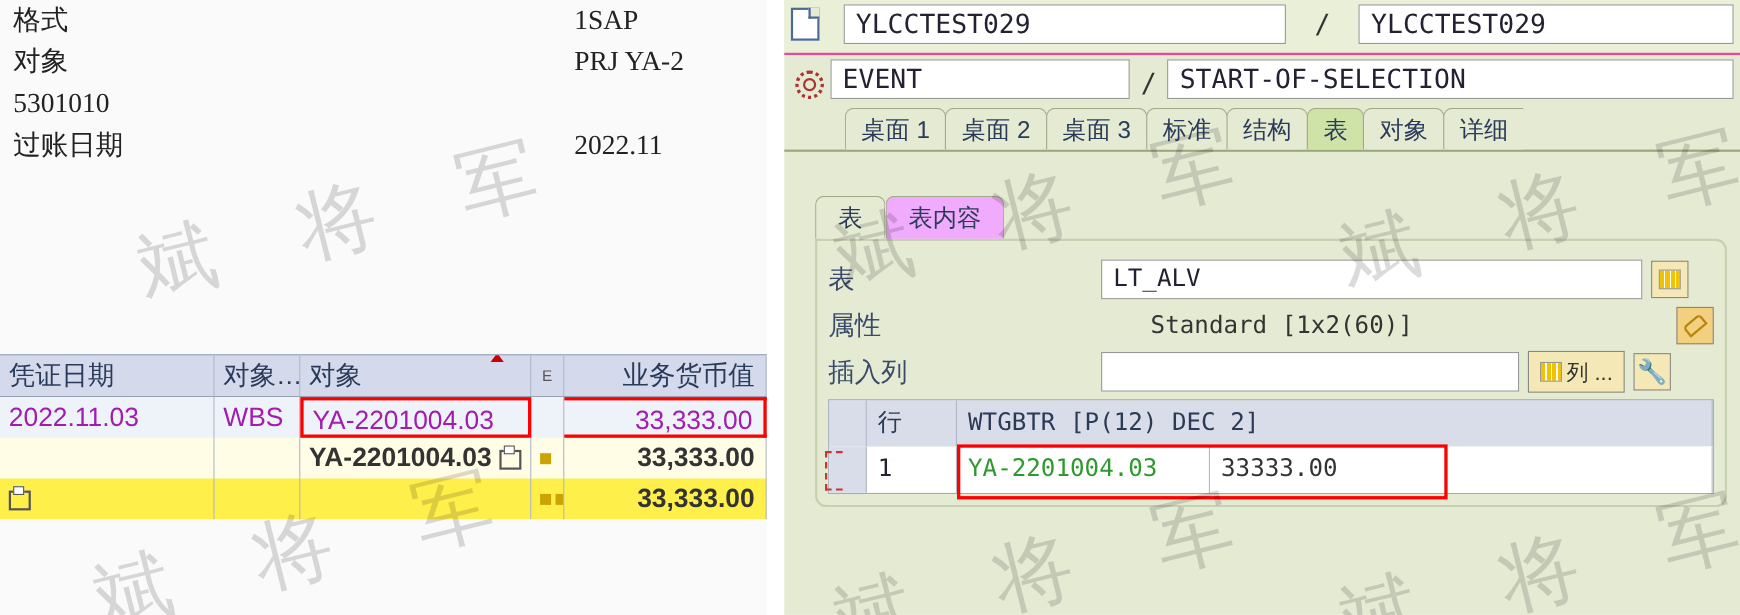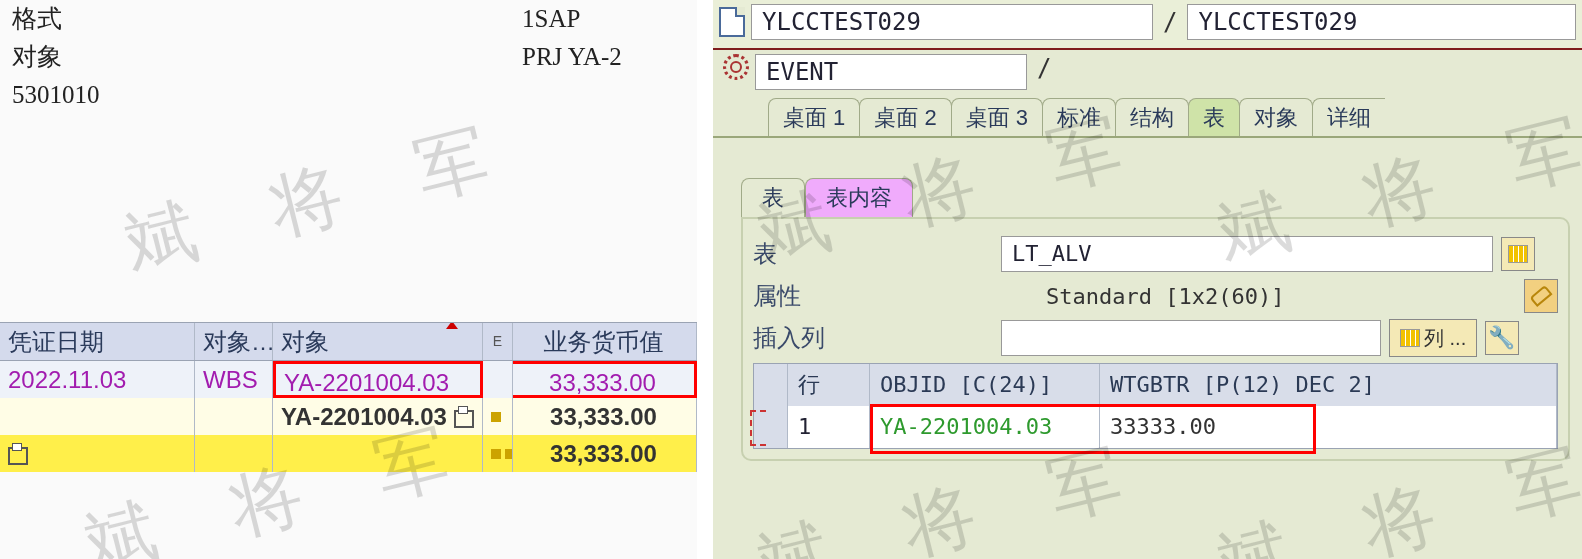--- a/index.html
+++ b/index.html
@@ -15,38 +15,38 @@
 
   
   .ltable { position: absolute; left: 0; right: 0; top: 322px; }
   .ltable .hdr, .ltable .row { display: flex; height: 37px; line-height: 37px; font-size: 24px; }
   .ltable .hdr { background: #d4daec; border-top: 1px solid #9aa3b3; border-bottom: 1px solid #9aa3b3; color: #2a3a5a; }
   .cell { border-right: 1px solid #b0b9c8; padding: 0 8px; overflow: hidden; white-space: nowrap; box-sizing: border-box; }
   .c1 { width: 195px; }
   .c2 { width: 78px; }
   .c3 { width: 210px; position: relative; }
   .c4 { width: 30px; font-size:14px; text-align:center; color:#555;}
-  .c5 { flex: 1; text-align: center; padding-right: 10px; }
+  .c5 { flex: 1; text-align: right; padding-right: 10px; }
   .row.data { background: #eef2f9; color: #a21caf; }
   .row.sub { background: #fffde6; font-weight: bold; }
   .row.tot { background: #ffef4a; font-weight: bold; }
   .hl { border: 3px solid #f00; }
   .sort-up { position: absolute; top: -2px; right: 24px; width: 0; height: 0; border-left: 6px solid transparent; border-right: 6px solid transparent; border-bottom: 8px solid #c00; }
   .printer { display:inline-block; width:16px; height:14px; border:2px solid #555; position:relative; vertical-align:middle; }
   .printer::after { content:""; position:absolute; top:-6px; left:2px; width:8px; height:6px; border:1px solid #555; background:#fff; }
   .sq { display:inline-block; width:10px; height:10px; background:#cca300; vertical-align:middle; margin-right:4px; }
 
   
-  .rb-top { display:flex; align-items:center; gap:6px; padding:4px 6px 8px 6px; background:#eaefd8; border-bottom:2px solid #7f1d1d; }
+  .rb-top { display:flex; align-items:center; gap:22px; padding:4px 6px 8px 6px; background:#eaefd8; border-bottom:2px solid #ec4899; }
   .doc-icon { width:22px; height:26px; border:2px solid #4a6a9a; background:#fff; position:relative; }
   .doc-icon::after { content:""; position:absolute; right:-2px; top:-2px; width:8px; height:8px; background:#e5ead3; border-left:2px solid #4a6a9a; border-bottom:2px solid #4a6a9a; }
   .txtbox { background:#fff; border:1px solid #999; height:34px; line-height:34px; padding:0 10px; font-family:Consolas, monospace; font-size:24px; color:#223; }
   .slash { font-family: monospace; font-size:24px; color:#333; padding:0 4px; }
 
-  .rb-second { display:flex; align-items:flex-start; gap:6px; padding:4px 6px 8px 10px; }
+  .rb-second { display:flex; align-items:flex-end; gap:6px; padding:4px 6px 8px 10px; }
   .gear { width:20px; height:20px; border:3px dotted #a33; border-radius:50%; position:relative; }
   .gear::after { content:""; position:absolute; inset:4px; border:2px solid #a33; border-radius:50%; }
 
   
   .desk-tabs { display:flex; align-items:flex-end; border-bottom:2px solid #9aa77a; padding-left:55px; gap:0; }
   .dtab { padding:4px 14px 3px 14px; font-size:22px; background:#e5ead3; border:1px solid #a0aa88; border-bottom:none; border-radius:8px 8px 0 0; margin-right:-1px; color:#2a3a5a; cursor:pointer; }
   .dtab.active { background:#cfe3a8; font-weight:normal; }
   .dtab.last { border-right:none; border-radius:8px 0 0 0; }
 
   
@@ -96,20 +96,24 @@
           <span class="k">格式</span>
           <span class="v">1SAP</span>
         </div>
       <div class="kv-row">
           <span class="k">对象</span>
           <span class="v">PRJ YA-2</span>
         </div>
       <div class="kv-row">
           <span class="v">5301010</span>
         </div>
+      <div class="kv-row">
+          <span class="k">过账日期</span>
+          <span class="v">2022.11</span>
+        </div>
     </div>
 
     <div class="ltable">
       <div class="hdr">
         <div class="cell c1">凭证日期</div>
         <div class="cell c2">对象…</div>
         <div class="cell c3"><span>对象</span><span class="sort-up"></span></div>
         <div class="cell c4">E</div>
         <div class="cell c5">业务货币值</div>
       </div>
@@ -149,20 +153,21 @@
       <span class="doc-icon"></span>
       <input class="txtbox" style="width: 380px;" value="YLCCTEST029">
       <span class="slash">/</span>
       <input class="txtbox" style="flex: 1 1 0%;" value="YLCCTEST029">
     </div>
 
     <div class="rb-second">
       <span class="gear"></span>
       <input class="txtbox" style="width: 250px;" value="EVENT">
       <span class="slash">/</span>
+      <input class="txtbox" style="flex: 1 1 0%;" value="START-OF-SELECTION">
     </div>
 
     <div class="desk-tabs">
       <div class="dtab"><span>桌面 1</span></div>
       <div class="dtab"><span>桌面 2</span></div>
       <div class="dtab"><span>桌面 3</span></div>
       <div class="dtab"><span>标准</span></div>
       <div class="dtab"><span>结构</span></div>
       <div class="dtab active"><span>表</span></div>
       <div class="dtab"><span>对象</span></div>
@@ -201,21 +206,20 @@
           </span>
           <span class="ibtn">
               <span>🔧</span>
             </span>
         </div>
 
         <div class="alv">
           <div class="ahdr">
             <div class="ac ac0"></div>
             <div class="ac ac1">行</div>
-            <div class="ac ac2">OBJID [C(24)]</div>
             <div class="ac ac3">WTGBTR [P(12) DEC 2]</div>
           </div>
           <div class="arow sel-row" style="position:relative">
             <div class="ac ac0"></div>
             <div class="ac ac1">1</div>
             <div class="ac ac2">YA-2201004.03</div>
             <div class="ac ac3">33333.00</div>
             <span class="brk"></span>
             <div class="redbox" style="left:116px; top:-2px; width:440px; height:44px;"></div>
           </div>

